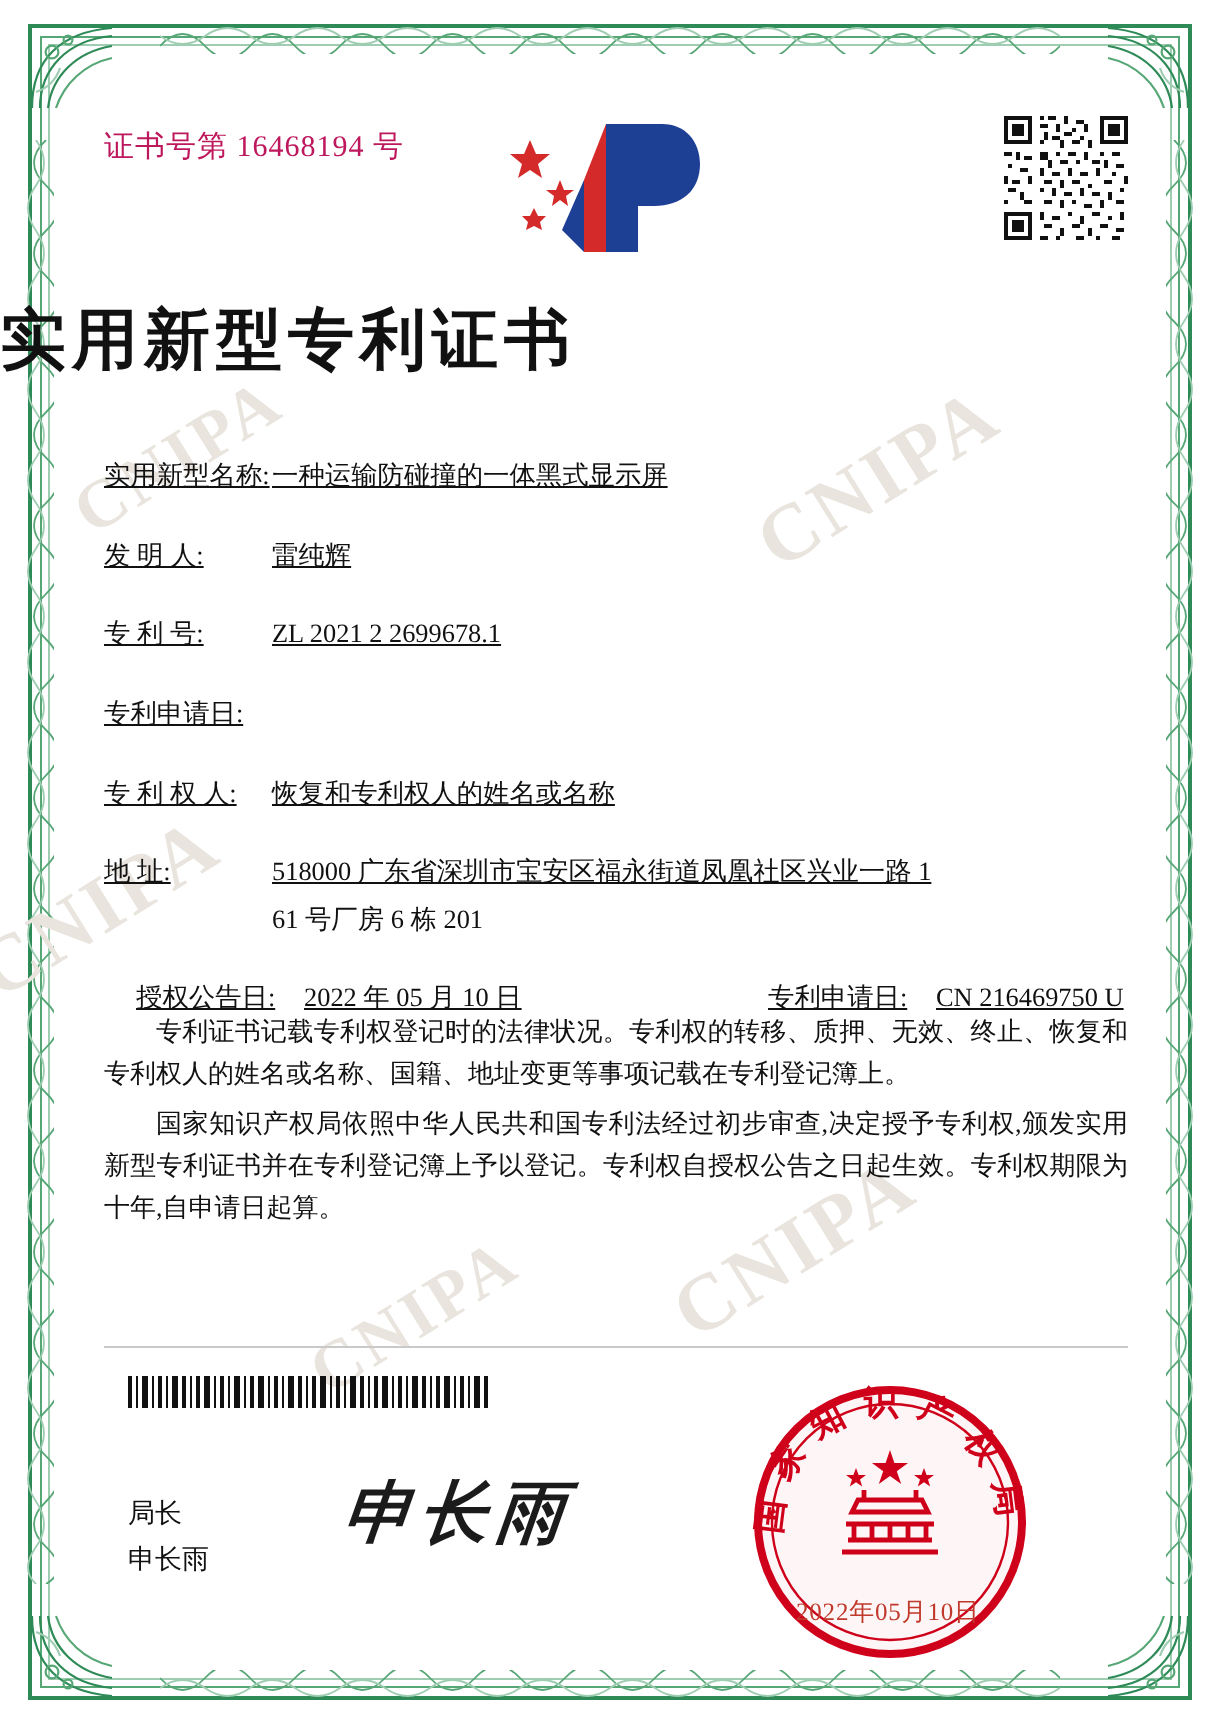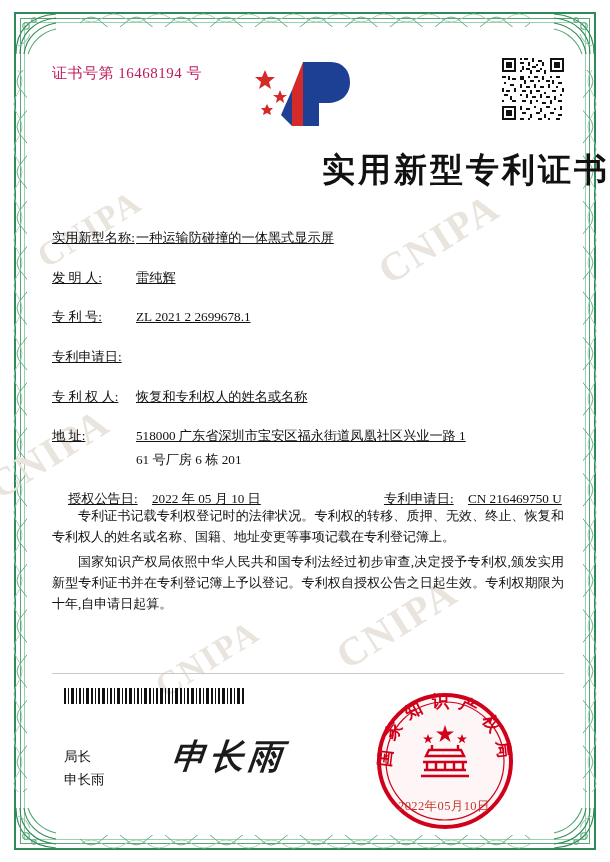--- a/index.html
+++ b/index.html
@@ -111,21 +111,21 @@
   .qr {
     position: absolute;
     right: 46px; top: 58px;
     width: 62px; height: 62px;
   }
   .qr svg { display:block; width:100%; height:100%; }
 
   .title {
     position: absolute;
     left: 0; right: 0; top: 148px;
-    text-align: right;
+    text-align: left;
     font-size: 33px;
     font-weight: bold;
     letter-spacing: 3px;
     color: #111;
     font-family: "DejaVu Serif", "Liberation Serif", serif;
   }
 
   
   .fields {
     position: absolute;

